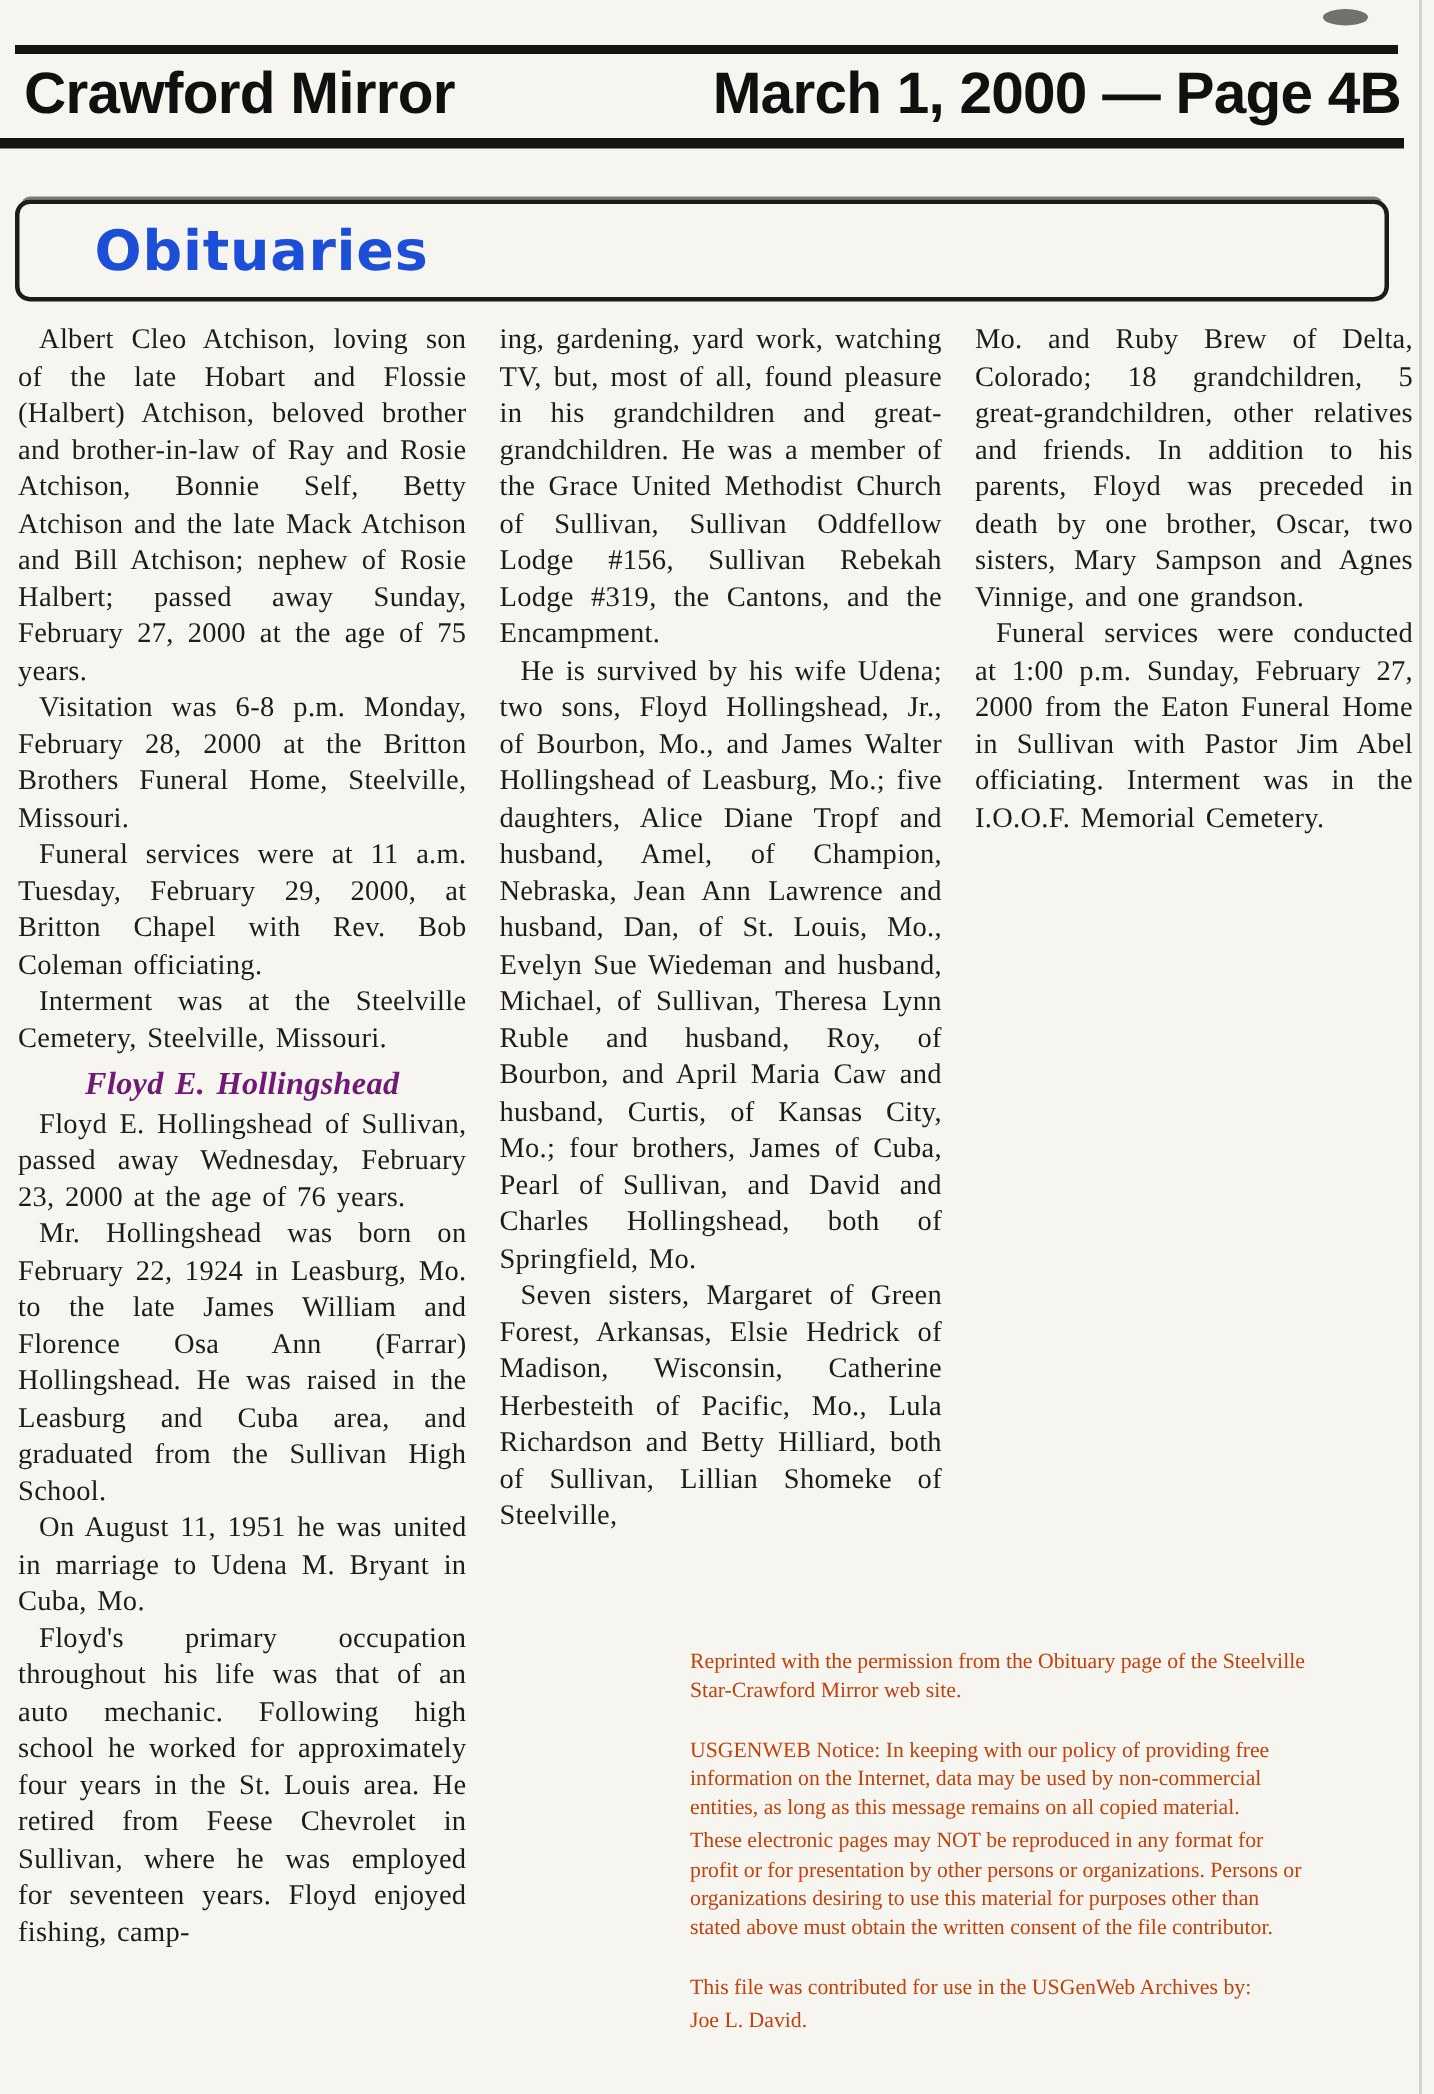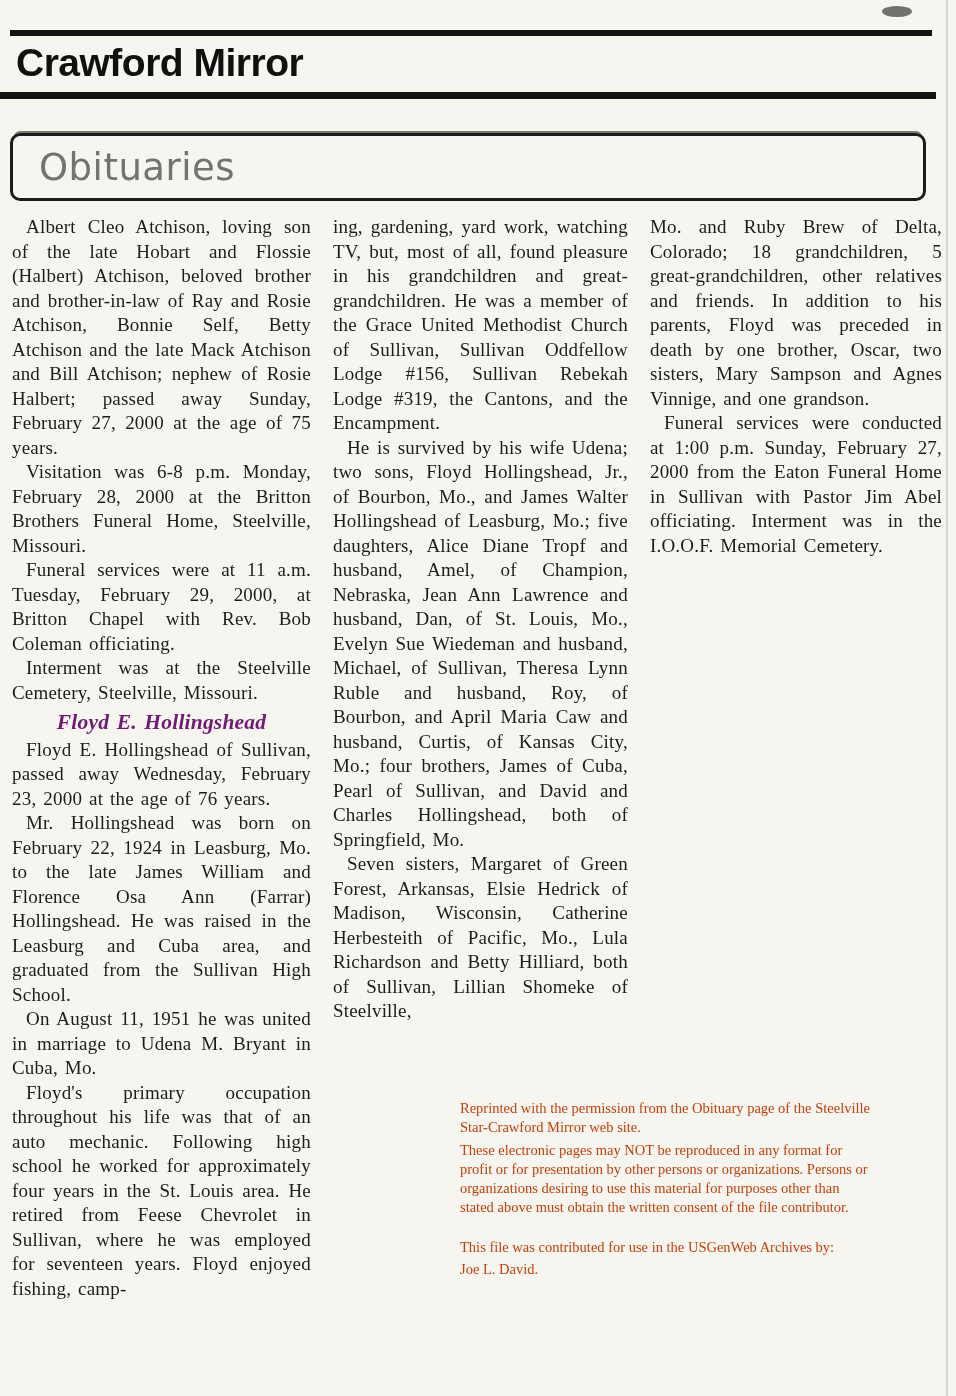--- a/index.html
+++ b/index.html
@@ -53,24 +53,25 @@
     height: 68px;
     border: 3px solid #1c1c1c;
     border-radius: 10px;
     display: flex;
     align-items: center;
     padding-left: 26px;
     box-shadow: 0 -6px 0 -4px rgba(20,20,20,.55);
   }
   .section-title {
     font-family: "DejaVu Sans", sans-serif;
-    font-weight: 400;
+    font-weight: 700;
     font-size: 37px;
     letter-spacing: 0.5px;
-    color: #737373;
+    color: #1d4ed8;
+    margin-left: 24px;
   }
   
   .columns {
     display: flex;
     gap: 22px;
     margin: 14px 14px 0 12px;
   }
   .col {
     text-align: justify;
     font-size: 19px;
@@ -120,20 +121,21 @@
 <body>
 
 <div class="page">
 
   <div class="scan-smudge"></div>
 
   <div class="rule rule-top"></div>
 
   <div class="masthead">
     <span class="paper-name">Crawford Mirror</span>
+    <span class="date-page">March 1, 2000 — Page 4B</span>
   </div>
 
   <div class="rule rule-bottom"></div>
 
   <div class="section-box">
     <span class="section-title">Obituaries</span>
   </div>
 
   <div class="columns">
 
@@ -157,18 +159,19 @@
 
     <div class="col col-3">
       <p class="cont">Mo. and Ruby Brew of Delta, Colorado; 18 grandchildren, 5 great-grandchildren, other relatives and friends. In addition to his parents, Floyd was preceded in death by one brother, Oscar, two sisters, Mary Sampson and Agnes Vinnige, and one grandson.</p>
       <p>Funeral services were conducted at 1:00 p.m. Sunday, February 27, 2000 from the Eaton Funeral Home in Sullivan with Pastor Jim Abel officiating. Interment was in the I.O.O.F. Memorial Cemetery.</p>
     </div>
 
   </div>
 
   <div class="footer-notices">
     <p class="fn">Reprinted with the permission from the Obituary page of the Steelville Star-Crawford Mirror web site.</p>
+    <p class="fn gap">USGENWEB Notice: In keeping with our policy of providing free information on the Internet, data may be used by non-commercial entities, as long as this message remains on all copied material.</p>
     <p class="fn">These electronic pages may NOT be reproduced in any format for profit or for presentation by other persons or organizations. Persons or organizations desiring to use this material for purposes other than stated above must obtain the written consent of the file contributor.</p>
     <p class="fn gap">This file was contributed for use in the USGenWeb Archives by:</p>
     <p class="fn">Joe L. David.</p>
   </div>
 
 </div>
 
 </body></html>

